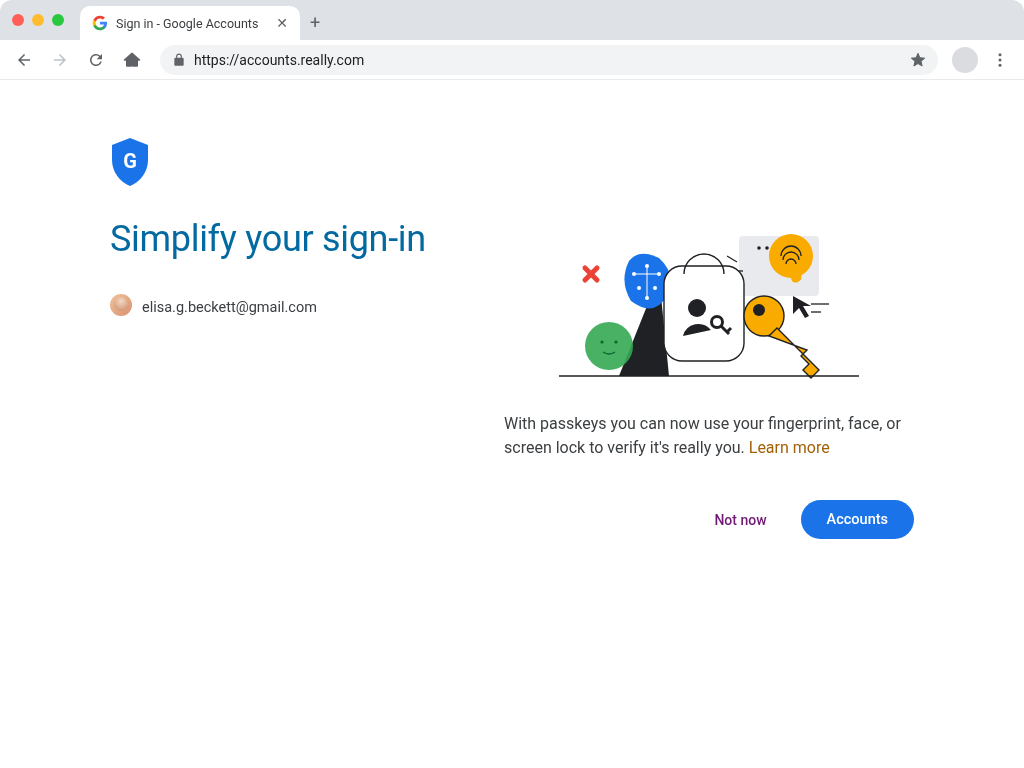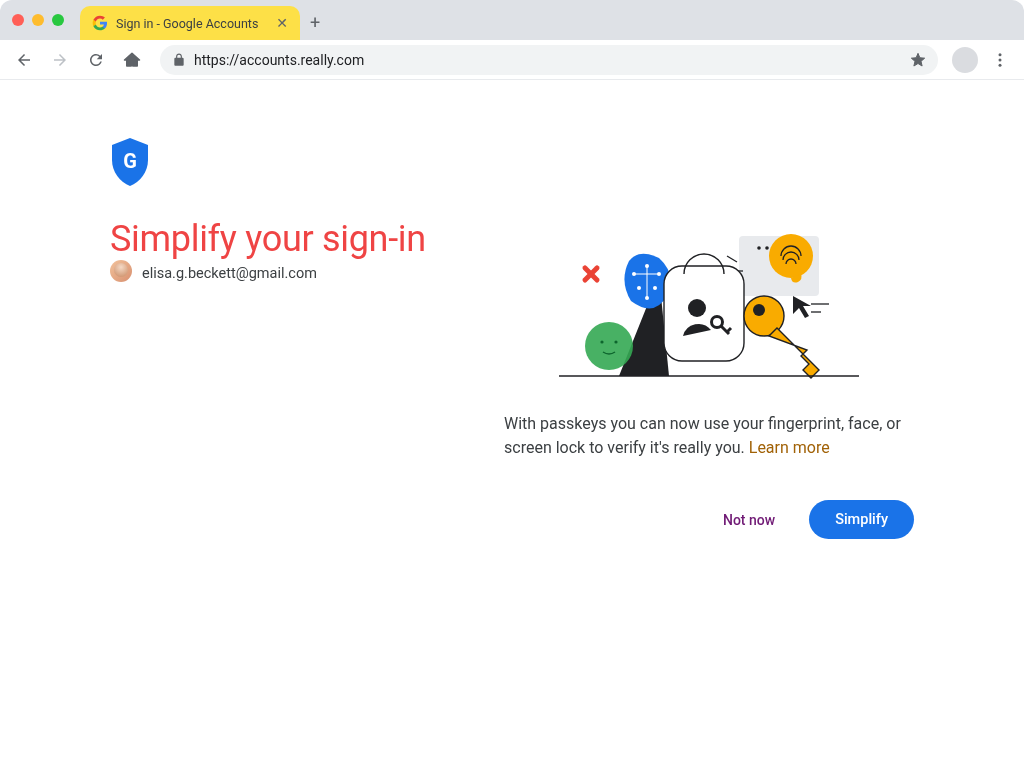--- a/index.html
+++ b/index.html
@@ -6,21 +6,21 @@
     body { width: 1024px; height: 768px; background: #fff; overflow: hidden; border-radius: 12px; }
     
     
     .browser-chrome { background: #dee1e6; }
     .titlebar { height: 40px; display: flex; align-items: center; padding: 0 12px; }
     .window-controls { display: flex; gap: 8px; margin-right: 16px; }
     .wc { width: 12px; height: 12px; border-radius: 50%; }
     .wc.red { background: #ff5f57; }
     .wc.yellow { background: #febc2e; }
     .wc.green { background: #28c840; }
-    .tab { background: #fde047; border-radius: 10px 10px 0 0; height: 34px; display: flex; align-items: center; padding: 0 12px; gap: 8px; margin-top: 6px; min-width: 220px; }
+    .tab { background: #ffffff; border-radius: 10px 10px 0 0; height: 34px; display: flex; align-items: center; padding: 0 12px; gap: 8px; margin-top: 6px; min-width: 220px; }
     .tab-favicon { width: 16px; height: 16px; }
     .tab-title { font-size: 12.5px; color: #3c4043; flex: 1; }
     .tab-close { color: #5f6368; font-size: 14px; cursor: pointer; }
     .new-tab { margin-left: 10px; color: #5f6368; font-size: 18px; cursor: pointer; margin-top: 4px; }
     
     .toolbar { background: #fff; height: 40px; display: flex; align-items: center; padding: 0 10px; gap: 8px; border-bottom: 1px solid #e8eaed; }
     .nav-btn { width: 28px; height: 28px; display: flex; align-items: center; justify-content: center; color: #5f6368; border-radius: 50%; cursor: pointer; }
     .nav-btn.disabled { color: #bdc1c6; }
     .nav-btn svg { width: 18px; height: 18px; }
     .omnibox { flex: 1; background: #f1f3f4; border-radius: 16px; height: 30px; display: flex; align-items: center; padding: 0 12px; gap: 8px; margin: 0 6px; }
@@ -28,21 +28,21 @@
     .omnibox-url { font-size: 14px; color: #202124; flex: 1; }
     .omnibox .star { color: #5f6368; }
     .toolbar-avatar { width: 26px; height: 26px; border-radius: 50%; background: #dadce0; }
     
     
     .page { padding: 58px 110px 0 110px; display: flex; gap: 0; }
     .left-col { flex: 1; padding-top: 0px; }
     .right-col { width: 410px; padding-top: 88px; }
     
     .shield-icon { width: 40px; height: 48px; margin-bottom: 28px; }
-    .page-title { font-size: 36px; font-weight: 400; color: #ef4444; letter-spacing:-0.3px; }
+    .page-title { font-size: 36px; font-weight: 400; color: #0369a1; letter-spacing:-0.3px; margin-bottom: 34px; }
     .account-row { display: flex; align-items: flex-end; gap: 10px; }
     .avatar-sm { width: 22px; height: 22px; border-radius: 50%; background: linear-gradient(135deg,#f2c29b,#d89070); position:relative; overflow:hidden; }
     .avatar-sm::after{content:"";position:absolute;left:4px;top:3px;width:14px;height:14px;border-radius:50%;background:radial-gradient(circle at 50% 30%, #f5d9c5, #c98a62);}
     .email { font-size: 14.5px; color: #3c4043; }
     
     .illustration { width: 300px; height: 160px; margin: 0 auto 26px auto; position: relative; }
     
     .desc { font-size: 16px; line-height: 1.5; color: #3c4043; margin-bottom: 40px; }
     .learn-more { color: #a16207; text-decoration: none; cursor: pointer; }
     
@@ -185,16 +185,16 @@
         <line x1="252" y1="86" x2="262" y2="86" stroke="#202124" stroke-width="1.3"></line>
 
         <line x1="0" y1="150" x2="300" y2="150" stroke="#202124" stroke-width="1.3"></line>
       </svg>
     </div>
     <p class="desc">
       <span>With passkeys you can now use your fingerprint, face, or screen lock to verify it's really you. </span><a class="learn-more">Learn more</a>
     </p>
     <div class="actions">
       <button class="btn-text">Not now</button>
-      <button class="btn-primary">Simplify</button>
+      <button class="btn-primary">Accounts</button>
     </div>
   </div>
 </div>
 
 </body></html>

